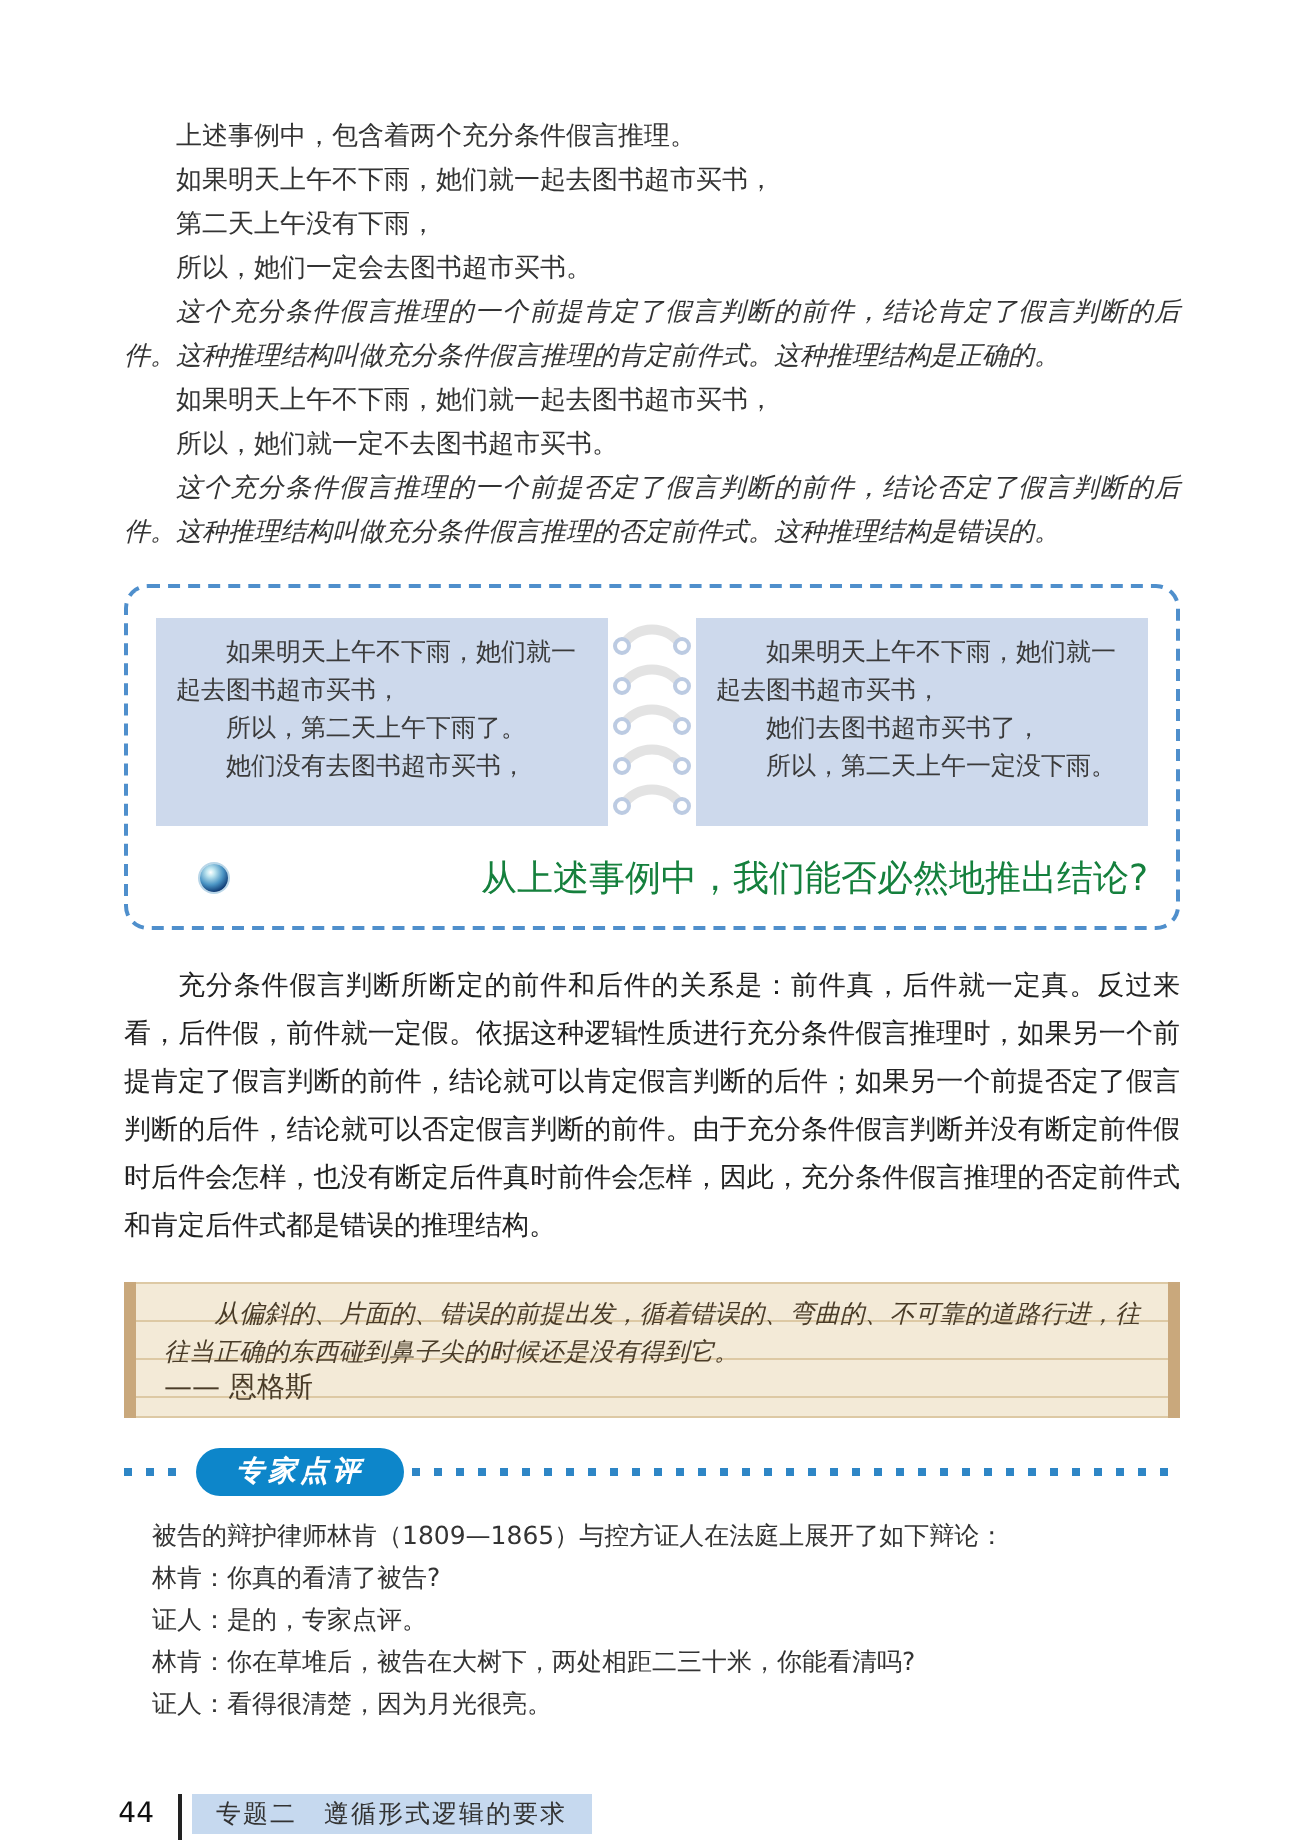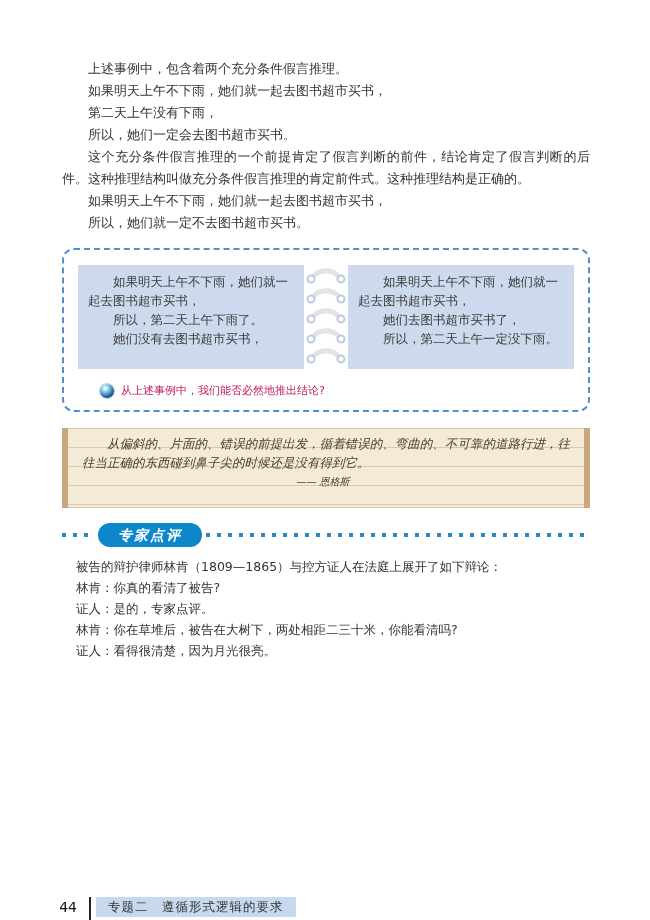--- a/index.html
+++ b/index.html
@@ -9,57 +9,57 @@
   }
   *{margin:0;padding:0;box-sizing:border-box;}
   html,body{background:#ffffff;}
   .page{
     position:relative;width:650px;height:920px;background:#fff;overflow:hidden;
     font-family:"DejaVu Sans","Liberation Sans",sans-serif;color:var(--text-dark);
   }
   .content{padding:58px 60px 0 62px;}
   p{margin:0;}
   .body-line{font-size:13px;line-height:22px;text-indent:2em;color:#333;}
-  .body-para{font-size:13px;line-height:22px;text-indent:2em;text-align:justify;color:#333;}
+  .body-para{font-size:13px;line-height:22px;text-indent:2em;text-align:justify;color:#333;font-style:italic;}
 
   
   .activity-box{
     margin-top:14px;border:2px dashed var(--dash-blue);border-radius:12px;
     padding:15px 14px 12px 14px;
   }
   .cards-row{display:flex;align-items:stretch;}
   .card{
     flex:1;background:var(--card-blue);padding:7px 10px 7px 10px;
     font-size:12.5px;line-height:19px;color:#3a3a3a;
   }
   .card p{text-indent:2em;}
   .rings{width:44px;display:flex;align-items:center;justify-content:center;}
   .question-row{
     display:flex;align-items:center;gap:7px;margin-top:14px;margin-left:22px;
-    font-size:11px;color:#be185d;
+    font-size:18px;color:#15803d;justify-content:space-between;
   }
   .globe{
     width:14px;height:14px;border-radius:50%;flex:0 0 auto;
     background:radial-gradient(circle at 38% 30%, #ffffff 0%, #bfe6f0 16%, #4a94c4 48%, #123f78 75%, #0a2d5e 100%);
     box-shadow:0 0 0 1px #b9d6e8;
   }
 
   .main-para{margin-top:16px;font-size:13.5px;line-height:24px;text-indent:2em;text-align:justify;color:#222;}
 
   
   .quote-box{margin-top:16px;display:flex;}
   .quote-bar{width:6px;background:var(--quote-bar);flex:0 0 auto;}
   .quote-inner{
     flex:1;background:var(--quote-bg);
     background-image:repeating-linear-gradient(180deg, transparent 0 18px, var(--quote-line) 18px 19px);
     border-top:1px solid var(--quote-line);border-bottom:1px solid var(--quote-line);
-    padding:5px 14px 16px 14px;
+    padding:5px 14px 4px 14px;
   }
   .quote-text{font-size:12.5px;line-height:19px;text-indent:2em;font-style:italic;color:#4a3c28;text-align:justify;}
-  .quote-attr{font-size:10px;line-height:19px;text-align:center;font-style:italic;color:#4a3c28;padding-right:6px;}
+  .quote-attr{font-size:14px;line-height:19px;text-align:left;color:#4a3c28;padding-right:6px;}
 
   
   .expert-header{margin-top:15px;display:flex;align-items:center;}
   .dots{height:4px;background-image:repeating-linear-gradient(90deg, var(--dot-blue) 0 4px, transparent 4px 11px);}
   .dots.short{width:32px;flex:0 0 auto;}
   .dots.long{flex:1;}
   .badge{
     background:var(--badge-blue);color:#fff;font-weight:bold;font-style:italic;
     font-size:14px;line-height:24px;padding:0 20px;border-radius:13px;margin:0 4px;
     letter-spacing:2px;flex:0 0 auto;
@@ -82,20 +82,21 @@
   <div class="content">
 
     <p class="body-line">上述事例中，包含着两个充分条件假言推理。</p>
     <p class="body-line">如果明天上午不下雨，她们就一起去图书超市买书，</p>
     <p class="body-line">第二天上午没有下雨，</p>
     <p class="body-line">所以，她们一定会去图书超市买书。</p>
     <p class="body-para">这个充分条件假言推理的一个前提肯定了假言判断的前件，结论肯定了假言判断的后件。这种推理结构叫做充分条件假言推理的肯定前件式。这种推理结构是正确的。</p>
 
     <p class="body-line">如果明天上午不下雨，她们就一起去图书超市买书，</p>
     <p class="body-line">所以，她们就一定不去图书超市买书。</p>
+    <p class="body-para">这个充分条件假言推理的一个前提否定了假言判断的前件，结论否定了假言判断的后件。这种推理结构叫做充分条件假言推理的否定前件式。这种推理结构是错误的。</p>
 
     <div class="activity-box">
       <div class="cards-row">
         <div class="card">
           <p>如果明天上午不下雨，她们就一起去图书超市买书，</p>
           <p>所以，第二天上午下雨了。</p>
           <p>她们没有去图书超市买书，</p>
         </div>
         <div class="rings">
           <svg width="44" height="104" viewBox="0 0 44 104" aria-hidden="true">
@@ -125,20 +126,21 @@
           <p>她们去图书超市买书了，</p>
           <p>所以，第二天上午一定没下雨。</p>
         </div>
       </div>
       <div class="question-row">
         <span class="globe"></span>
         <span>从上述事例中，我们能否必然地推出结论?</span>
       </div>
     </div>
 
+    <p class="main-para">充分条件假言判断所断定的前件和后件的关系是：前件真，后件就一定真。反过来看，后件假，前件就一定假。依据这种逻辑性质进行充分条件假言推理时，如果另一个前提肯定了假言判断的前件，结论就可以肯定假言判断的后件；如果另一个前提否定了假言判断的后件，结论就可以否定假言判断的前件。由于充分条件假言判断并没有断定前件假时后件会怎样，也没有断定后件真时前件会怎样，因此，充分条件假言推理的否定前件式和肯定后件式都是错误的推理结构。</p>
 
     <div class="quote-box">
       <div class="quote-bar"></div>
       <div class="quote-inner">
         <p class="quote-text">从偏斜的、片面的、错误的前提出发，循着错误的、弯曲的、不可靠的道路行进，往往当正确的东西碰到鼻子尖的时候还是没有得到它。</p>
         <p class="quote-attr">—— 恩格斯</p>
       </div>
       <div class="quote-bar"></div>
     </div>
 

